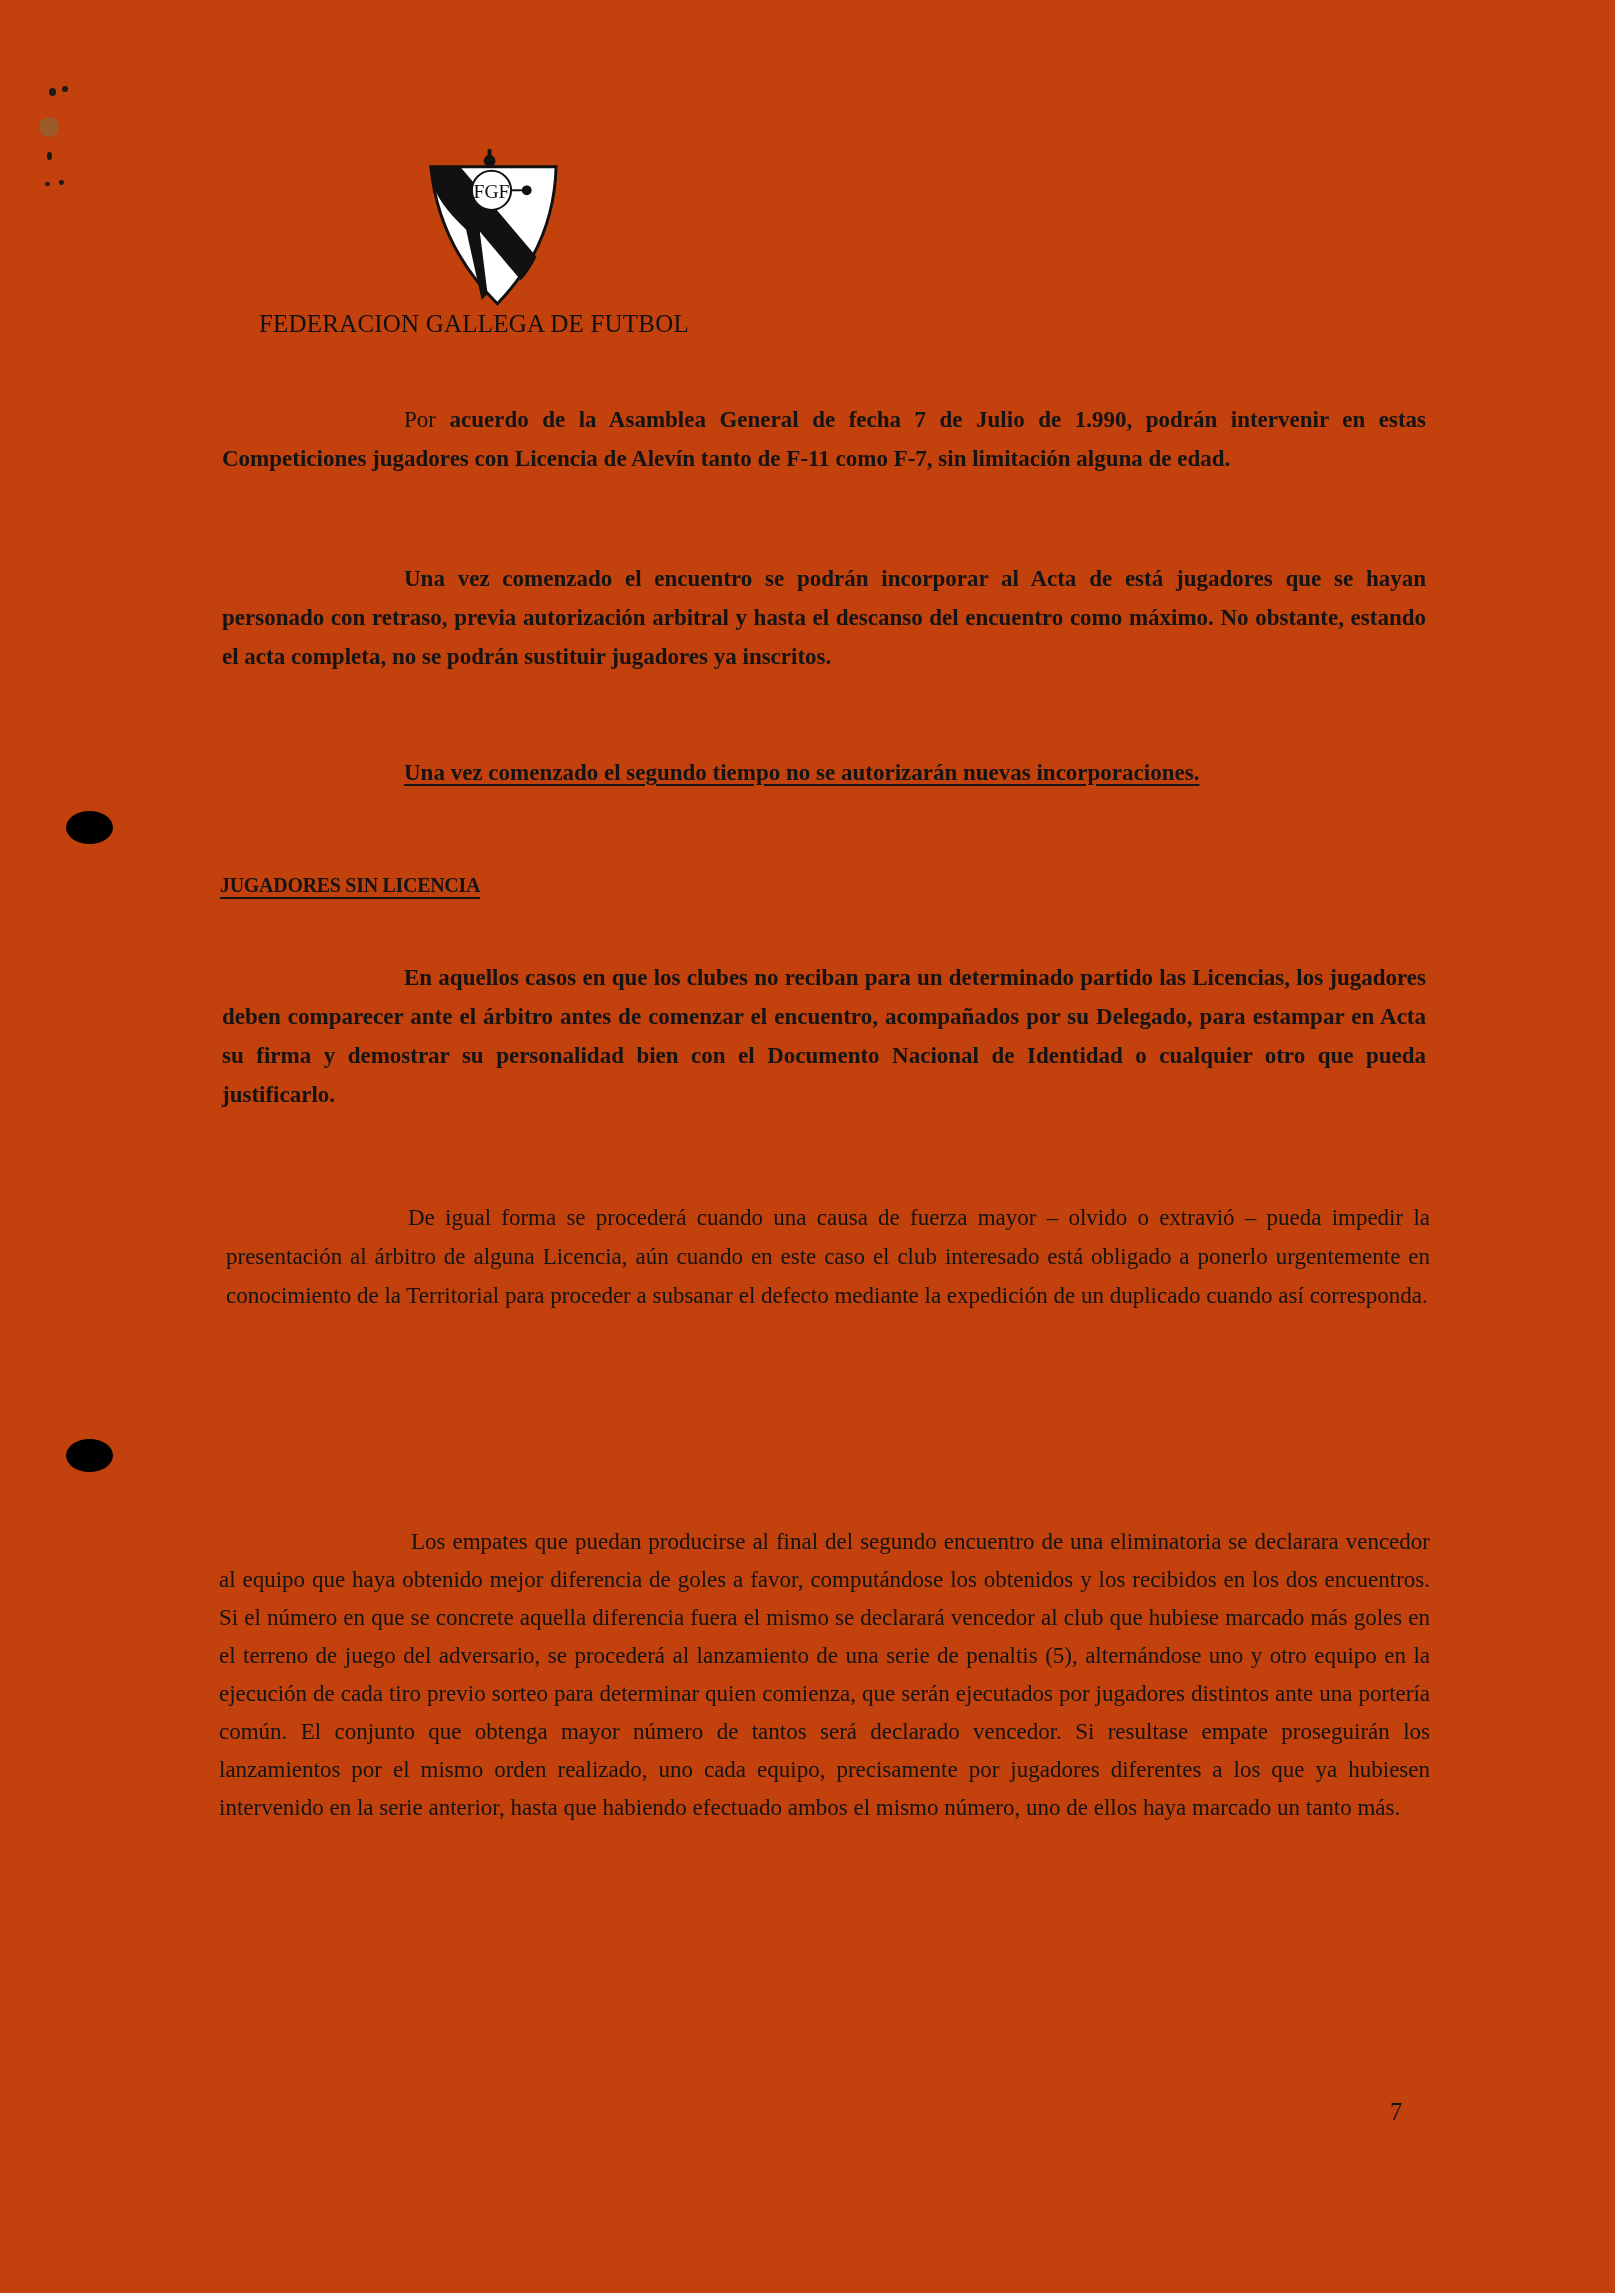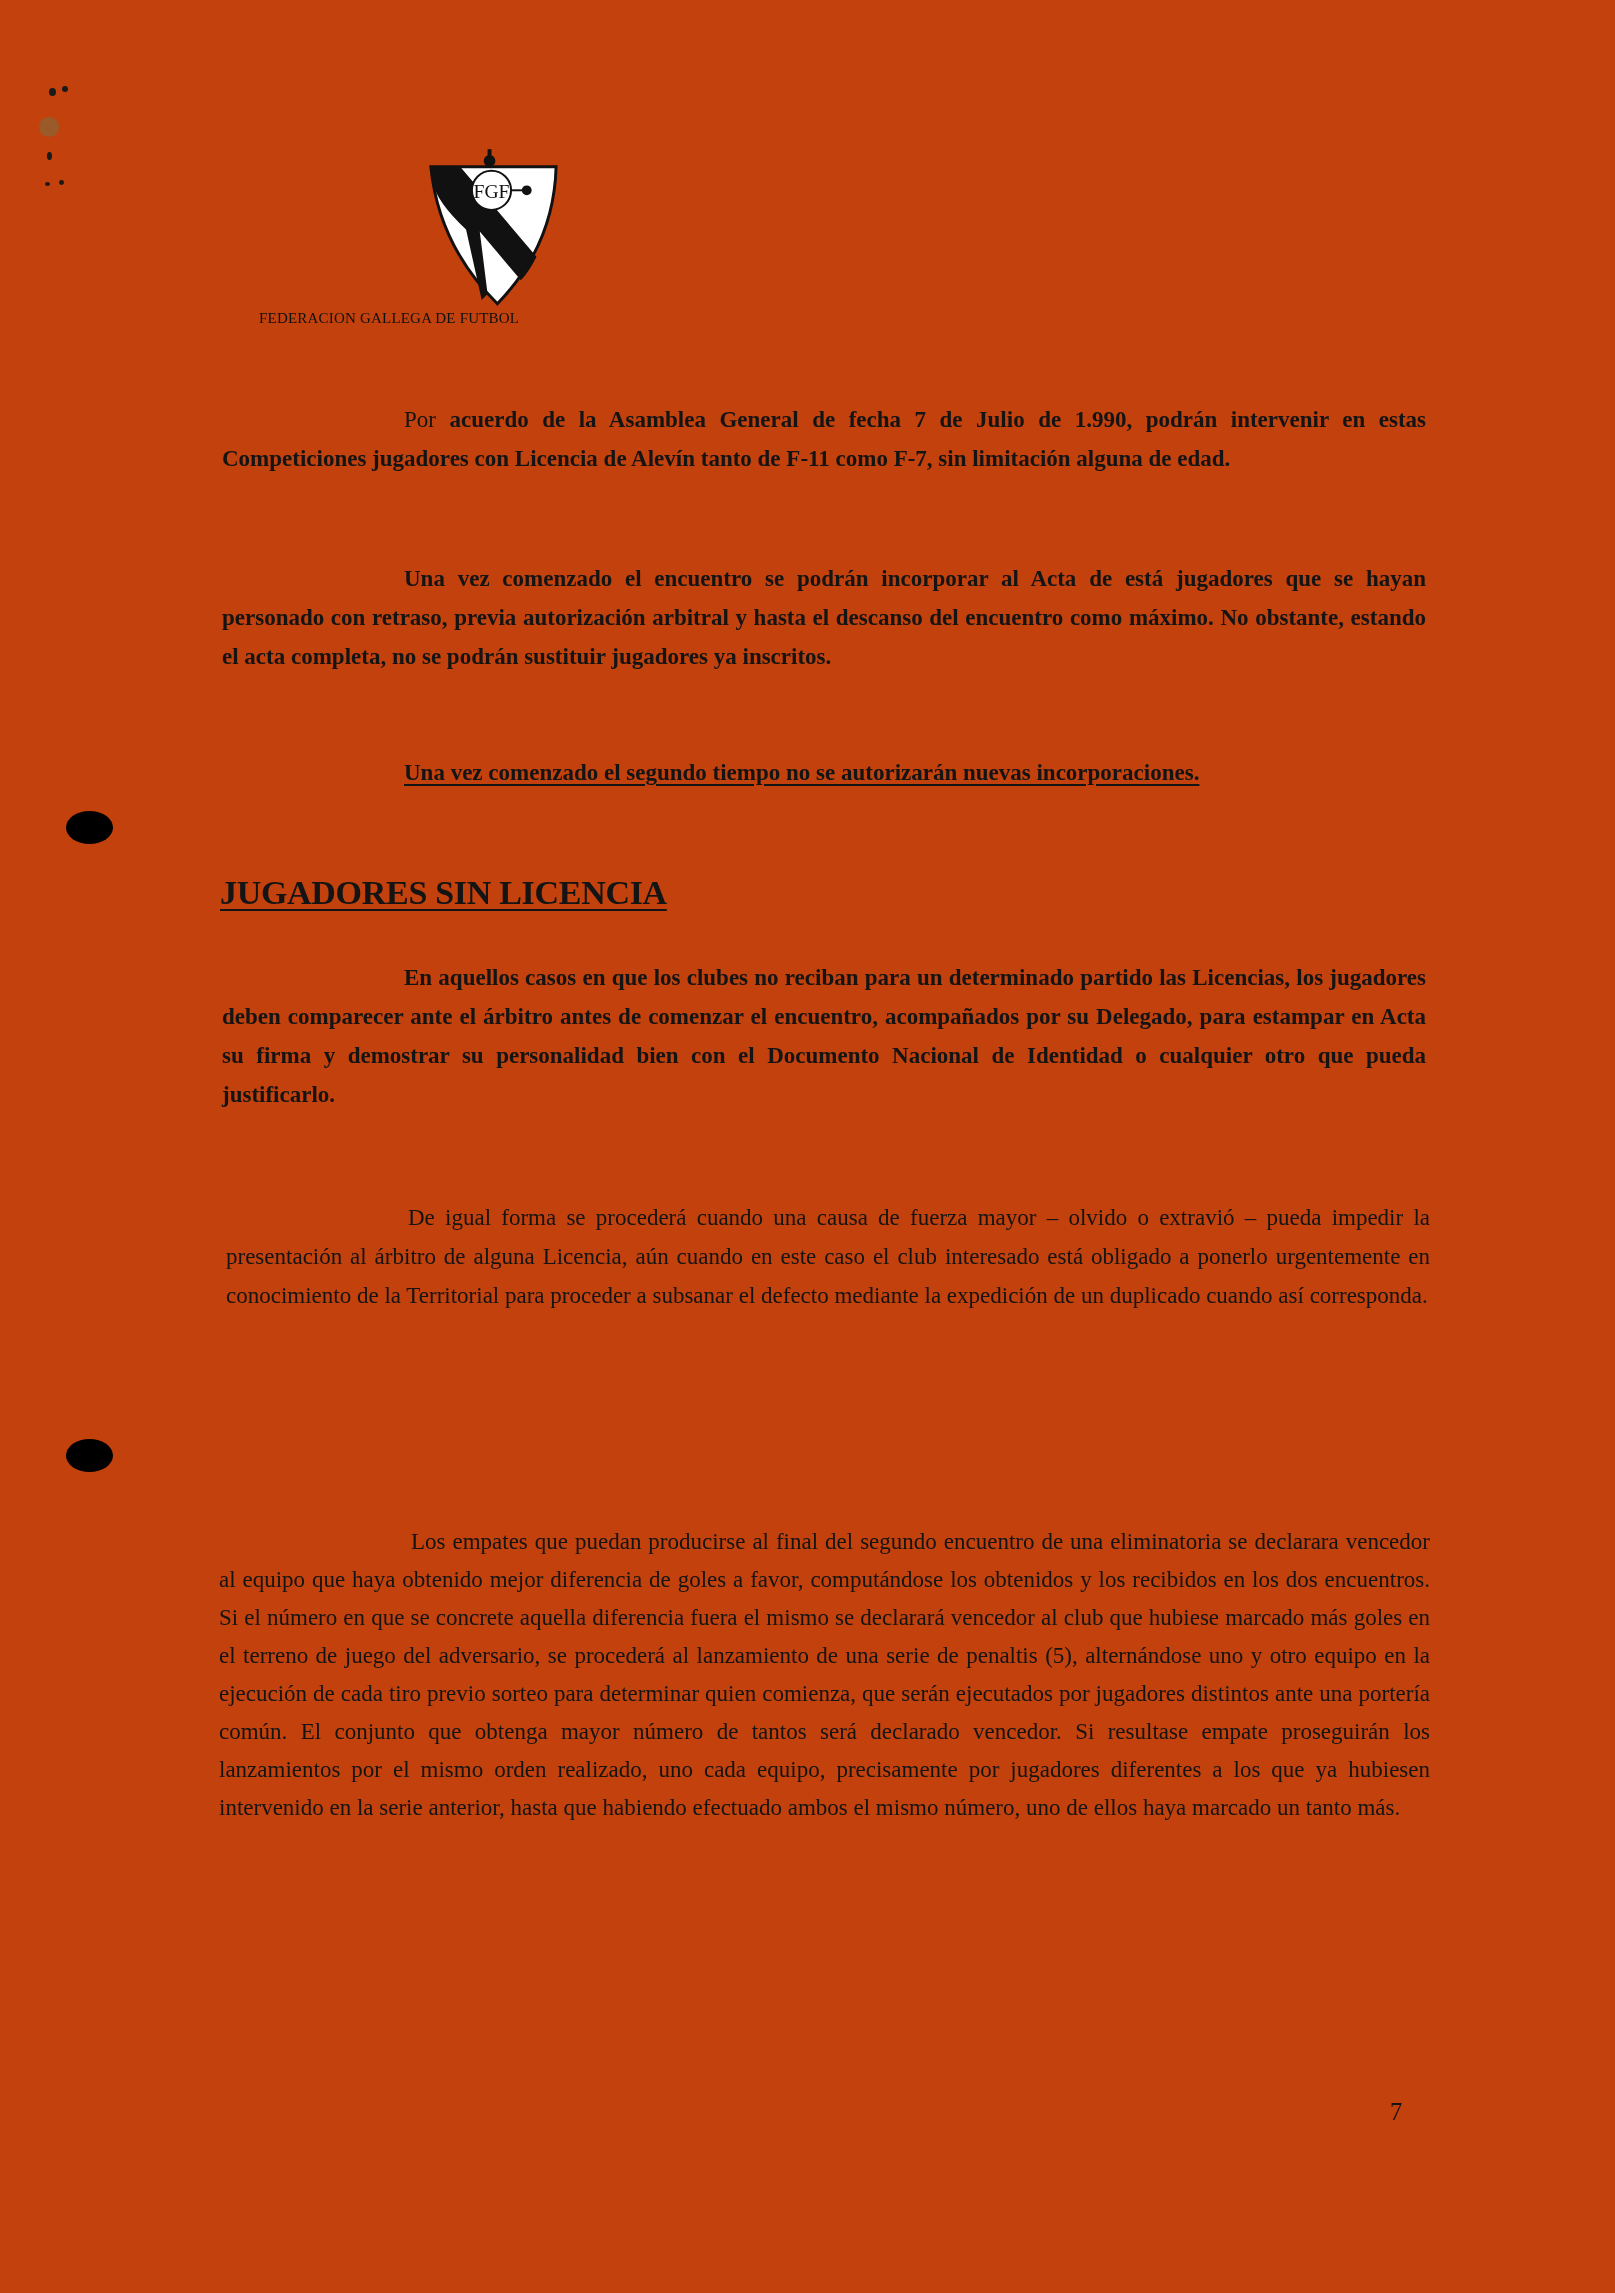--- a/index.html
+++ b/index.html
@@ -32,21 +32,21 @@
       background: #000;
     }
     .logo {
       position: absolute;
       left: 423px; top: 147px;
       width: 137px; height: 159px;
     }
     .org-name {
       position: absolute;
       left: 259px; top: 310px;
-      font-size: 15px;
+      font-size: 25px;
       letter-spacing: 0.2px;
       color: #111;
       white-space: nowrap;
     }
     .body-text {
       position: absolute;
       left: 222px;
       width: 1204px;
       font-size: 23px;
       line-height: 39px;
@@ -54,21 +54,21 @@
     }
     .body-text .indent { display: inline-block; width: 182px; }
     .bold { font-weight: bold; }
     .p1 { top: 400px; }
     .p2 { top: 559px; }
     .p3 { top: 753px; }
     .p3 .u { text-decoration: underline; text-decoration-thickness: 2px; text-underline-offset: 3.9px; }
     .heading {
       position: absolute;
       left: 220px;
-      font-size: 34px;
+      font-size: 20px;
       font-weight: bold;
       text-decoration: underline;
       text-decoration-thickness: 2px;
       text-underline-offset: 4.9px;
       letter-spacing: -0.3px;
     }
     .h1 { top: 874px; }
     .p4 { top: 958px; }
     .p5 { top: 1194px; }
     .h2 { top: 1423px; left: 210px; }

